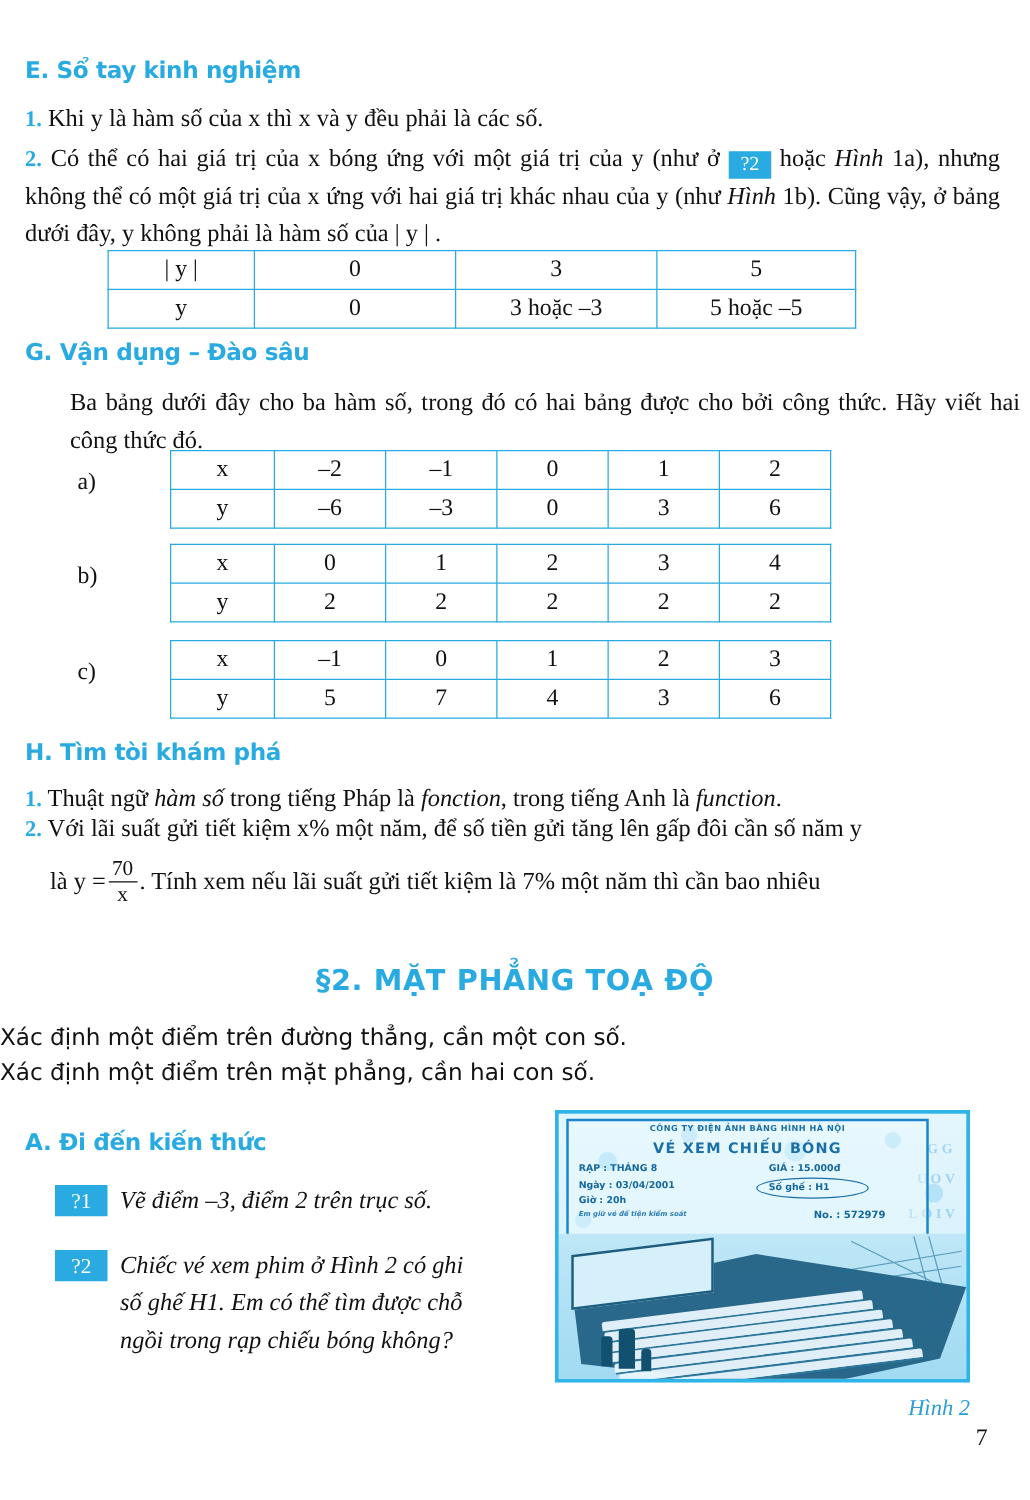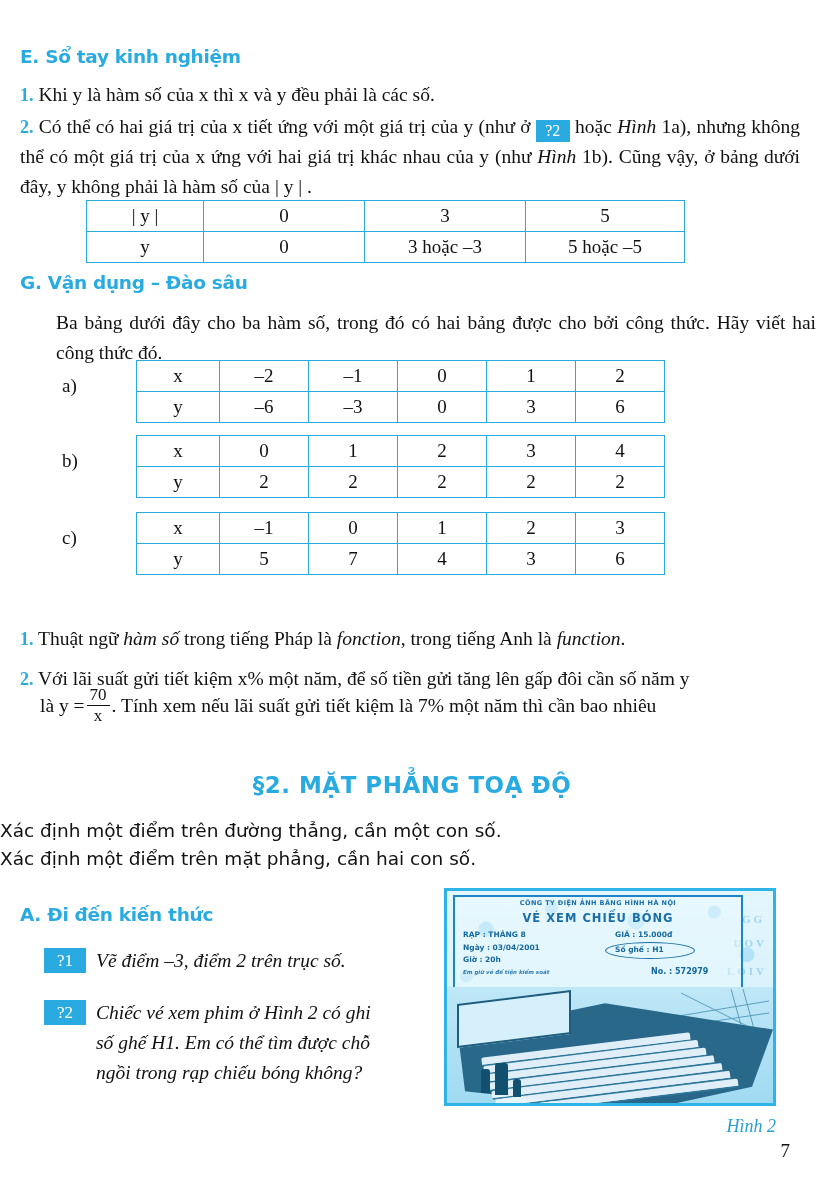--- a/index.html
+++ b/index.html
@@ -218,21 +218,21 @@
 
   <div class="sec-head" style="left:20px;top:46px;">E. Sổ tay kinh nghiệm</div>
 
   <div class="para" style="left:20px;top:80px;width:780px;">
     <span class="num">1.</span>
     <span>Khi y là hàm số của x thì x và y đều phải là các số.</span>
   </div>
 
   <div class="para" style="left:20px;top:112px;width:780px;">
     <span class="num">2.</span>
-    <span>Có thể có hai giá trị của x tiết ứng với một giá trị của y (như ở</span>
+    <span>Có thể có hai giá trị của x bóng ứng với một giá trị của y (như ở</span>
     <span class="qbadge">?2</span>
     <span>hoặc</span>
     <span class="it">Hình</span>
     <span>1a), nhưng không thể có một giá trị của x ứng với hai giá trị khác nhau của y (như</span>
     <span class="it">Hình</span>
     <span>1b). Cũng vậy, ở bảng dưới đây, y không phải là hàm số của | y | .</span>
   </div>
 
   <table class="mtab" style="left:86px;top:200px;">
     <tbody>
@@ -314,31 +314,32 @@
       <td>y</td>
       <td>5</td>
       <td>7</td>
       <td>4</td>
       <td>3</td>
       <td>6</td>
     </tr>
   </tbody>
     </table>
 
+  <div class="sec-head" style="left:20px;top:592px;">H. Tìm tòi khám phá</div>
 
   <div class="para" style="left:20px;top:624px;width:780px;">
     <span class="num">1.</span>
     <span>Thuật ngữ</span>
     <span class="it">hàm số</span>
     <span>trong tiếng Pháp là</span>
     <span class="it">fonction</span><span>, trong tiếng Anh là</span>
     <span class="it">function</span><span>.</span>
   </div>
 
-  <div class="para" style="left:20px;top:664px;width:760px;">
+  <div class="para" style="left:20px;top:648px;width:760px;">
     <span class="num">2.</span>
     <span>Với lãi suất gửi tiết kiệm x% một năm, để số tiền gửi tăng lên gấp đôi cần số năm y</span>
   </div>
 
   <div class="para" style="left:40px;top:686px;width:745px;">
     <span>là y =</span><span class="frac">
       <span class="top">70</span>
       <span class="bar"></span>
       <span class="bot">x</span>
     </span><span>. Tính xem nếu lãi suất gửi tiết kiệm là 7% một năm thì cần bao nhiêu</span>

